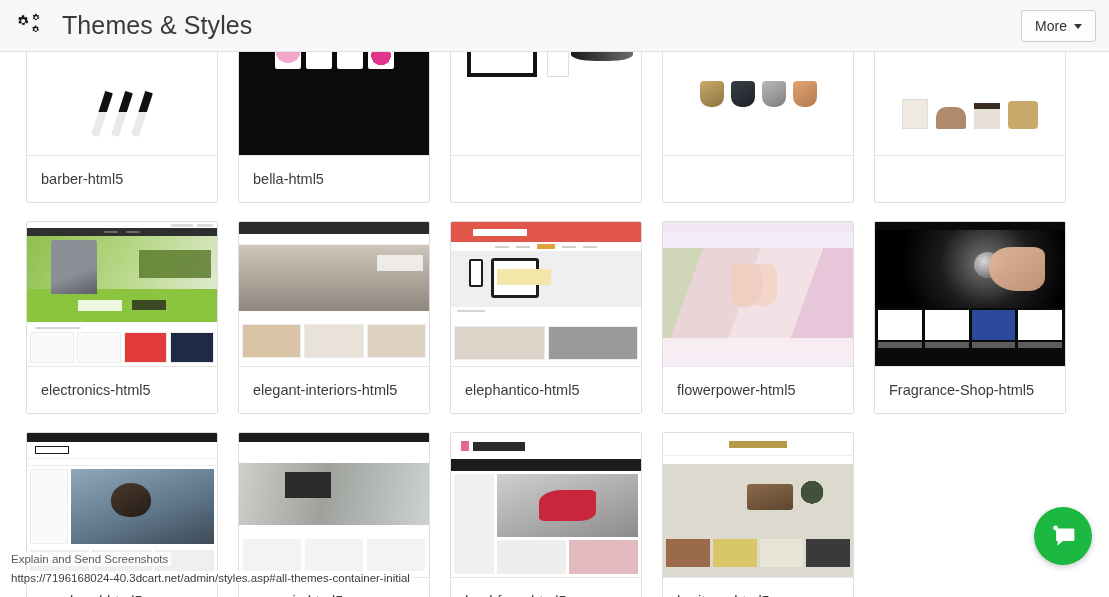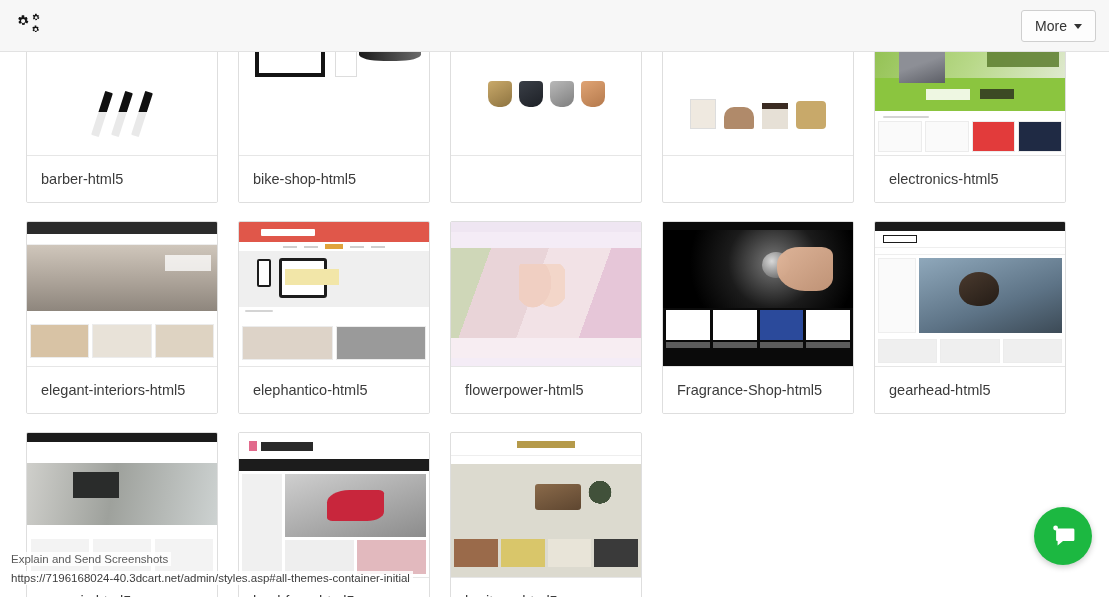--- a/index.html
+++ b/index.html
@@ -284,20 +284,21 @@
 <body>
 
 <div class="app-header">
   <div class="header-icon">
     <svg width="30" height="26" viewBox="0 0 30 26" fill="#141414">
       <path d="M11.6 6.0l-.9-2.0-2.3.5-.2-2.2-2.4.0-.3 2.2-2.3-.6-1.0 2.0 1.8 1.4-1.6 1.6 1.3 1.9 2.1-.9.5 2.2 2.4-.3.3-2.2 2.2.8 1.2-2.0-1.8-1.3 1.6-1.7zM7.1 10.2a2.1 2.1 0 1 1 0-4.2 2.1 2.1 0 0 1 0 4.2z"></path>
       <path d="M23.0 3.2l-.6-1.3-1.5.3-.2-1.5h-1.6l-.2 1.5-1.5-.4-.7 1.3 1.2.9-1.0 1.1.8 1.3 1.4-.6.3 1.4 1.6-.2.2-1.4 1.4.5.8-1.3-1.2-.9 1.1-1.1zM20.1 6.0a1.4 1.4 0 1 1 0-2.8 1.4 1.4 0 0 1 0 2.8z"></path>
       <path d="M22.6 15.1l-.6-1.3-1.5.3-.2-1.5h-1.6l-.2 1.5-1.5-.4-.7 1.3 1.2.9-1.0 1.1.8 1.3 1.4-.6.3 1.4 1.6-.2.2-1.4 1.4.5.8-1.3-1.2-.9 1.1-1.1zM19.7 17.9a1.4 1.4 0 1 1 0-2.8 1.4 1.4 0 0 1 0 2.8z"></path>
     </svg>
   </div>
+  <div class="header-title">Themes &amp; Styles</div>
   <button class="more-btn">
     <span>More</span>
     <span class="caret"></span>
   </button>
 </div>
 
 <div class="grid-viewport">
   <div class="grid">
 
     <div class="card">
@@ -308,32 +309,46 @@
                 <div class="pen"></div>
                 <div class="pen"></div>
                 <div class="pen"></div>
               </div>
             </div>
         </div>
       </div>
       <div class="label">barber-html5</div>
     </div>
 
+    <div class="card">
+      <div class="thumb">
+        <div class="site t-bella">
+          <div class="hero">
+              <div class="row">
+                <div></div>
+                <div></div>
+                <div></div>
+                <div></div>
+              </div>
+            </div>
+        </div>
+      </div>
+      <div class="label">bella-html5</div>
+    </div>
 
     <div class="card">
       <div class="thumb">
         <div class="site t-bike">
           <div class="hero">
               <div class="frame"></div>
               <div class="bottle"></div>
               <div class="smear"></div>
             </div>
         </div>
       </div>
-      <div class="label">bike-shop-html5</div>
     </div>
 
     <div class="card">
       <div class="thumb">
         <div class="site">
           <div class="hero t-time">
             <span style="background:linear-gradient(150deg,#c9a96a,#8d7340)"></span>
             <span style="background:linear-gradient(150deg,#3a3f47,#1d2026)"></span>
             <span style="background:linear-gradient(150deg,#b9b9b9,#7e7e7e)"></span>
             <span style="background:linear-gradient(150deg,#e0a474,#b4794c)"></span>

